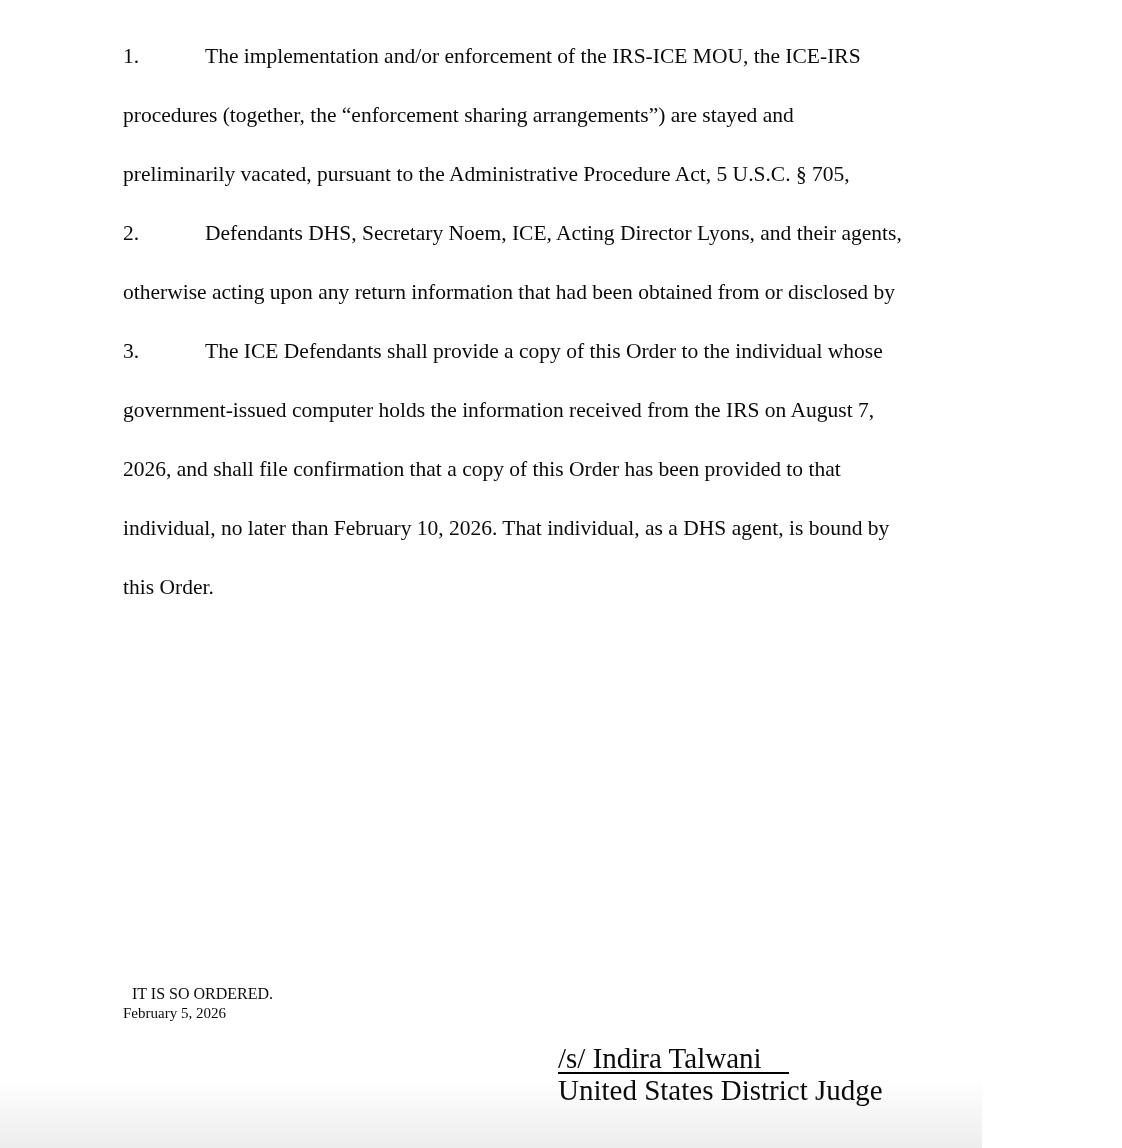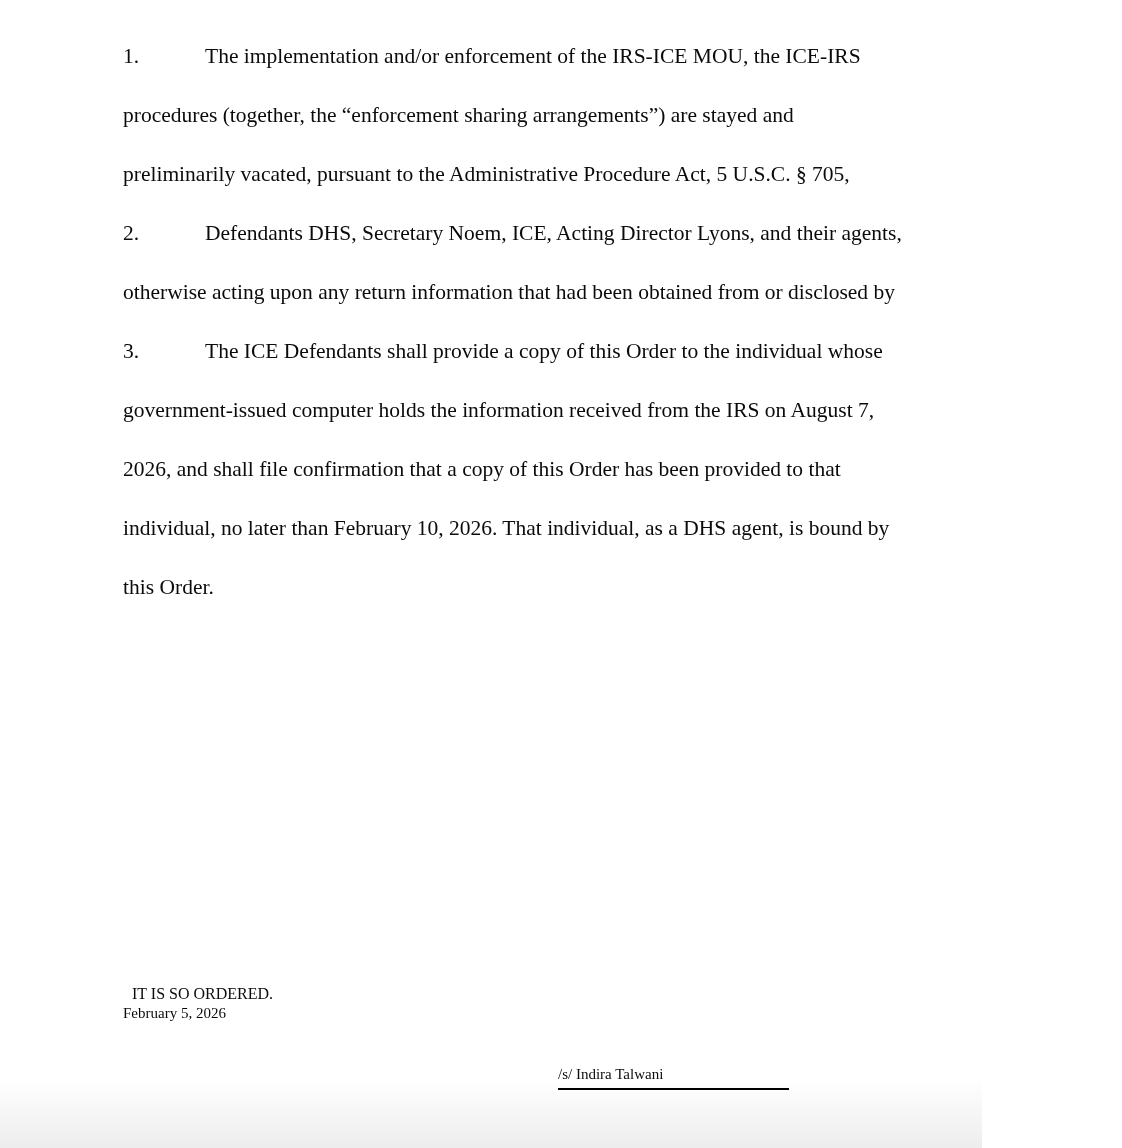--- a/index.html
+++ b/index.html
@@ -49,24 +49,23 @@
     left: 123px;
     top: 1000px;
     font-size: 15px;
     line-height: 26px;
     white-space: nowrap;
   }
   .signature-block {
     position: absolute;
     left: 558px;
     top: 1045px;
-    font-size: 15px;
+    font-size: 29px;
     line-height: 26px;
     white-space: nowrap;
-    margin-top: 16px;
   }
   .signature-line {
     display: inline-block;
     min-width: 231px;
     border-bottom: 2px solid #000000;
     padding-bottom: 1px;
   }
   .signer-title {
     margin-top: 3px;
   }
@@ -89,15 +88,16 @@
       <div class="body-line"><span>individual, no later than February 10, 2026. That individual, as a DHS agent, is bound by</span></div>
       <div class="body-line"><span>this Order.</span></div>
     </div>
 
   <div class="so-ordered">IT IS SO ORDERED.</div>
 
   <div class="order-date">February 5, 2026</div>
 
   <div class="signature-block">
     <span class="signature-line">/s/ Indira Talwani</span>
+    <div class="signer-title">United States District Judge</div>
   </div>
 
 </div>
 
 </body></html>

